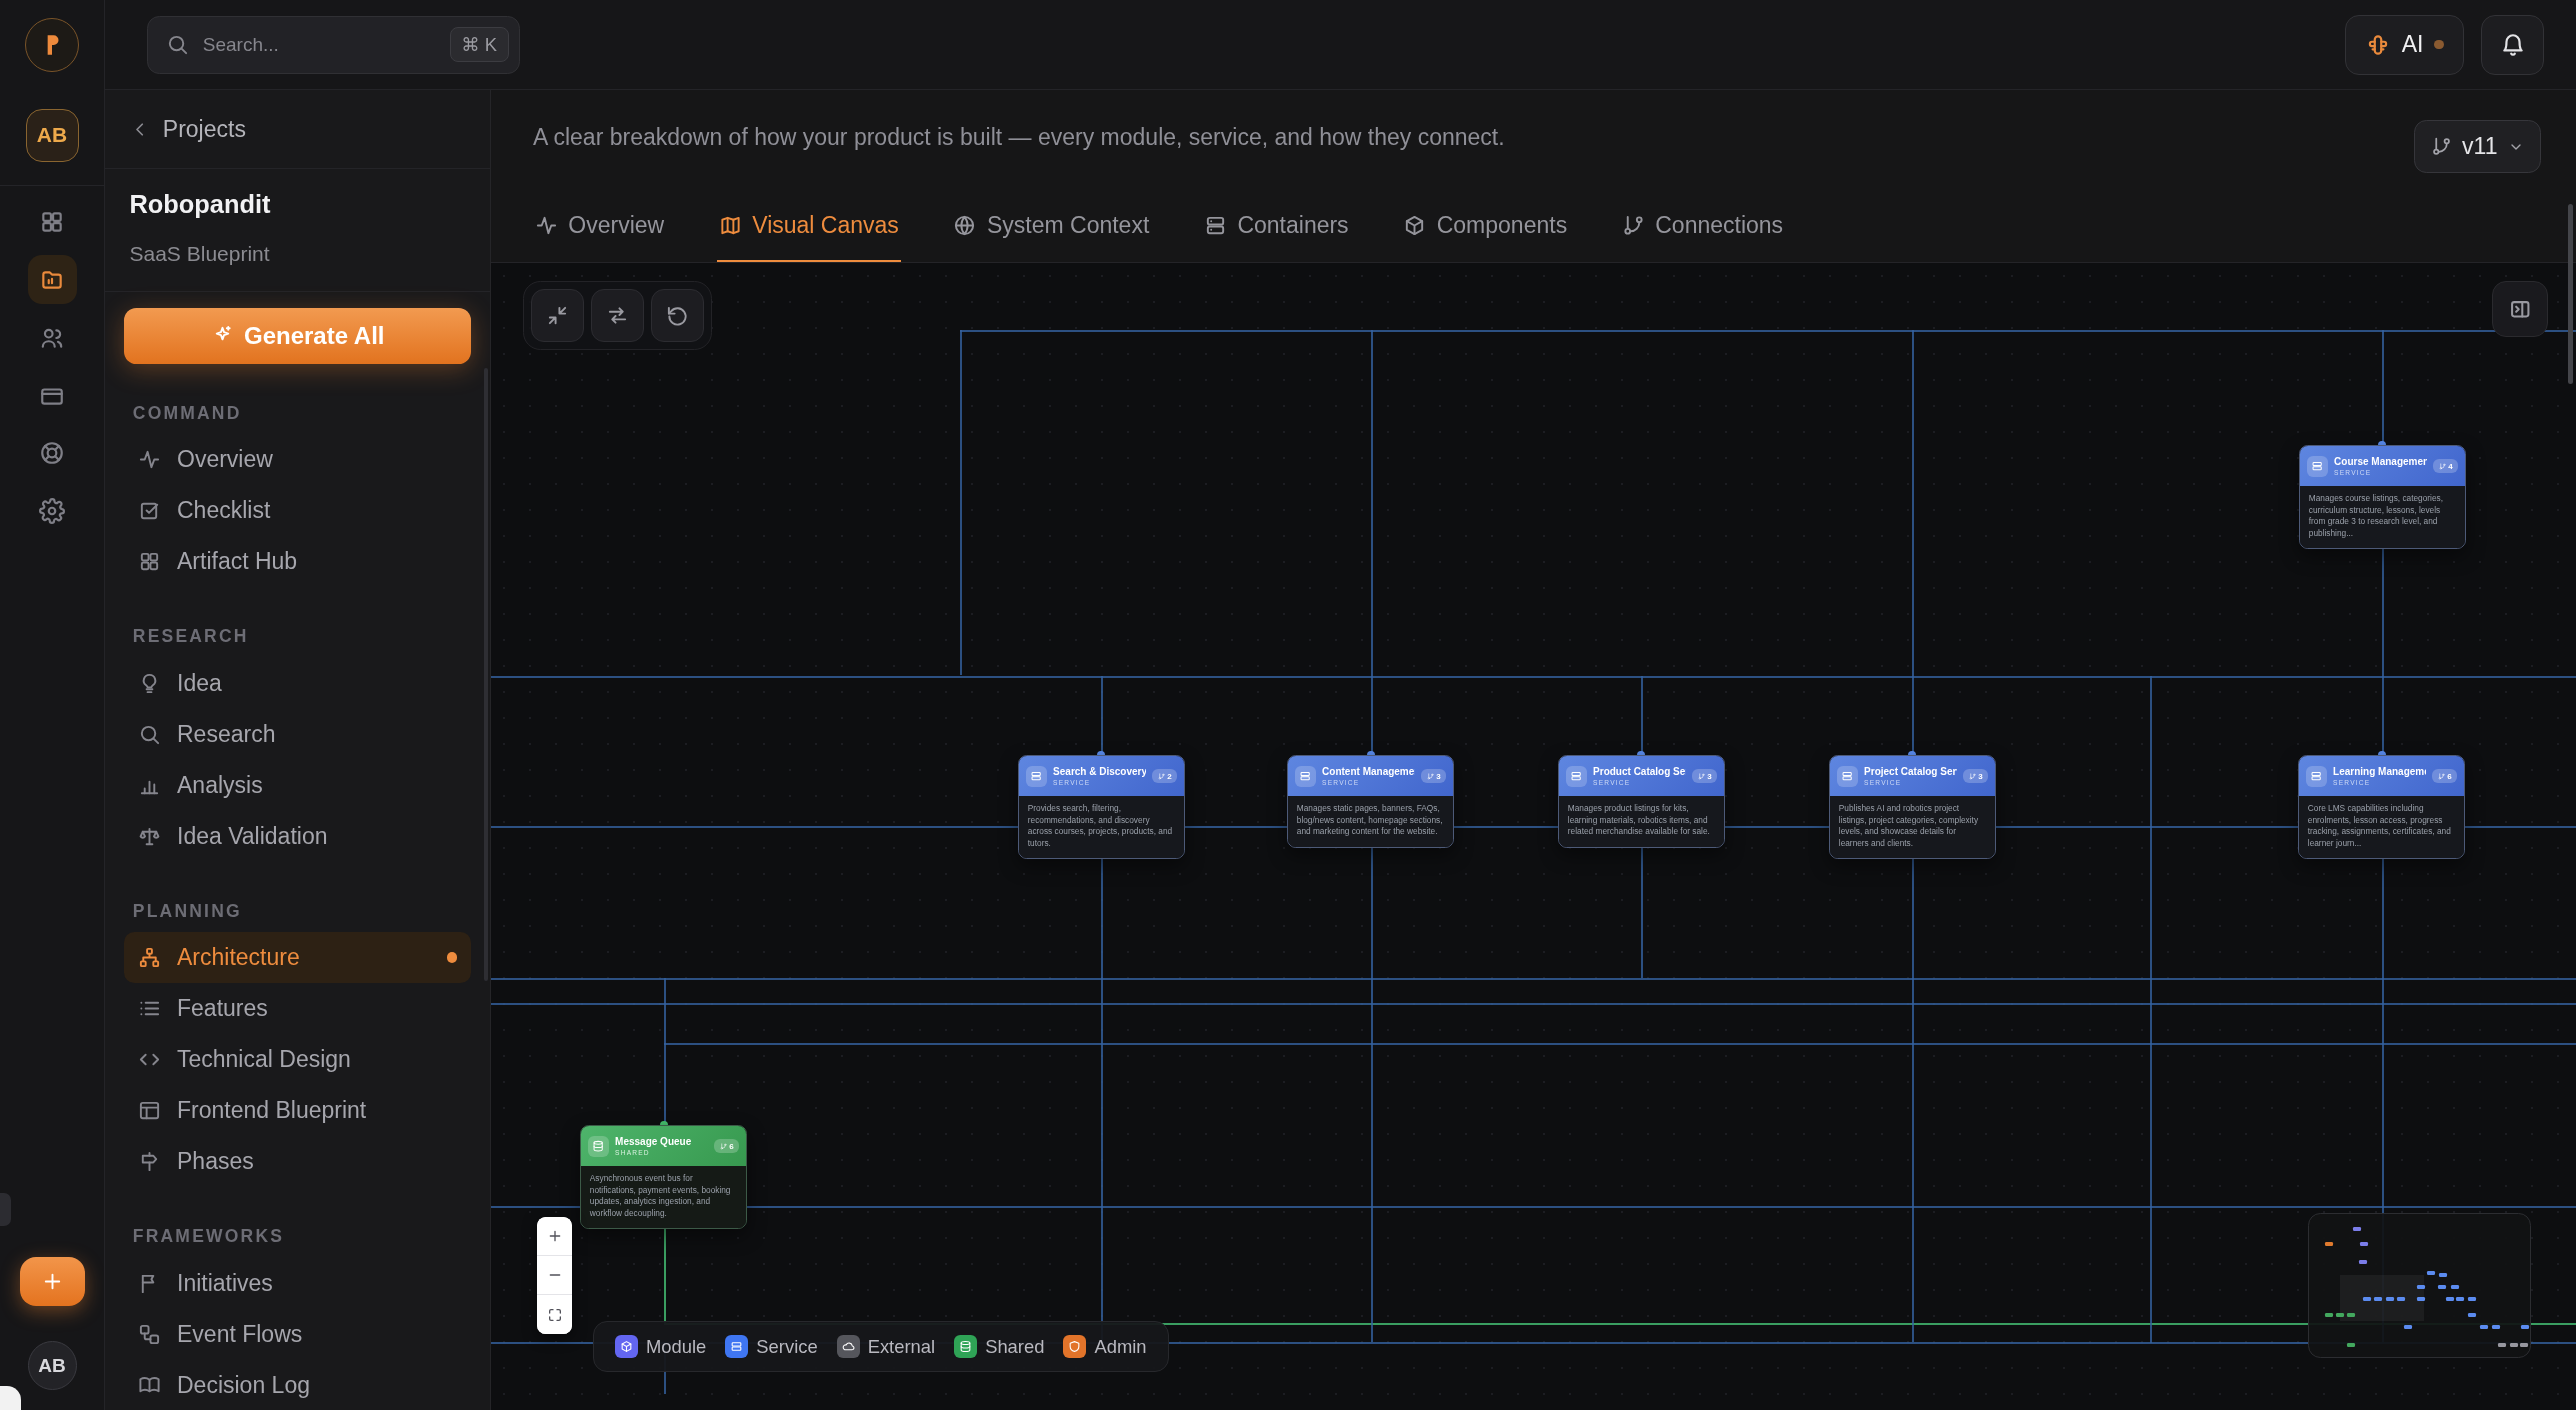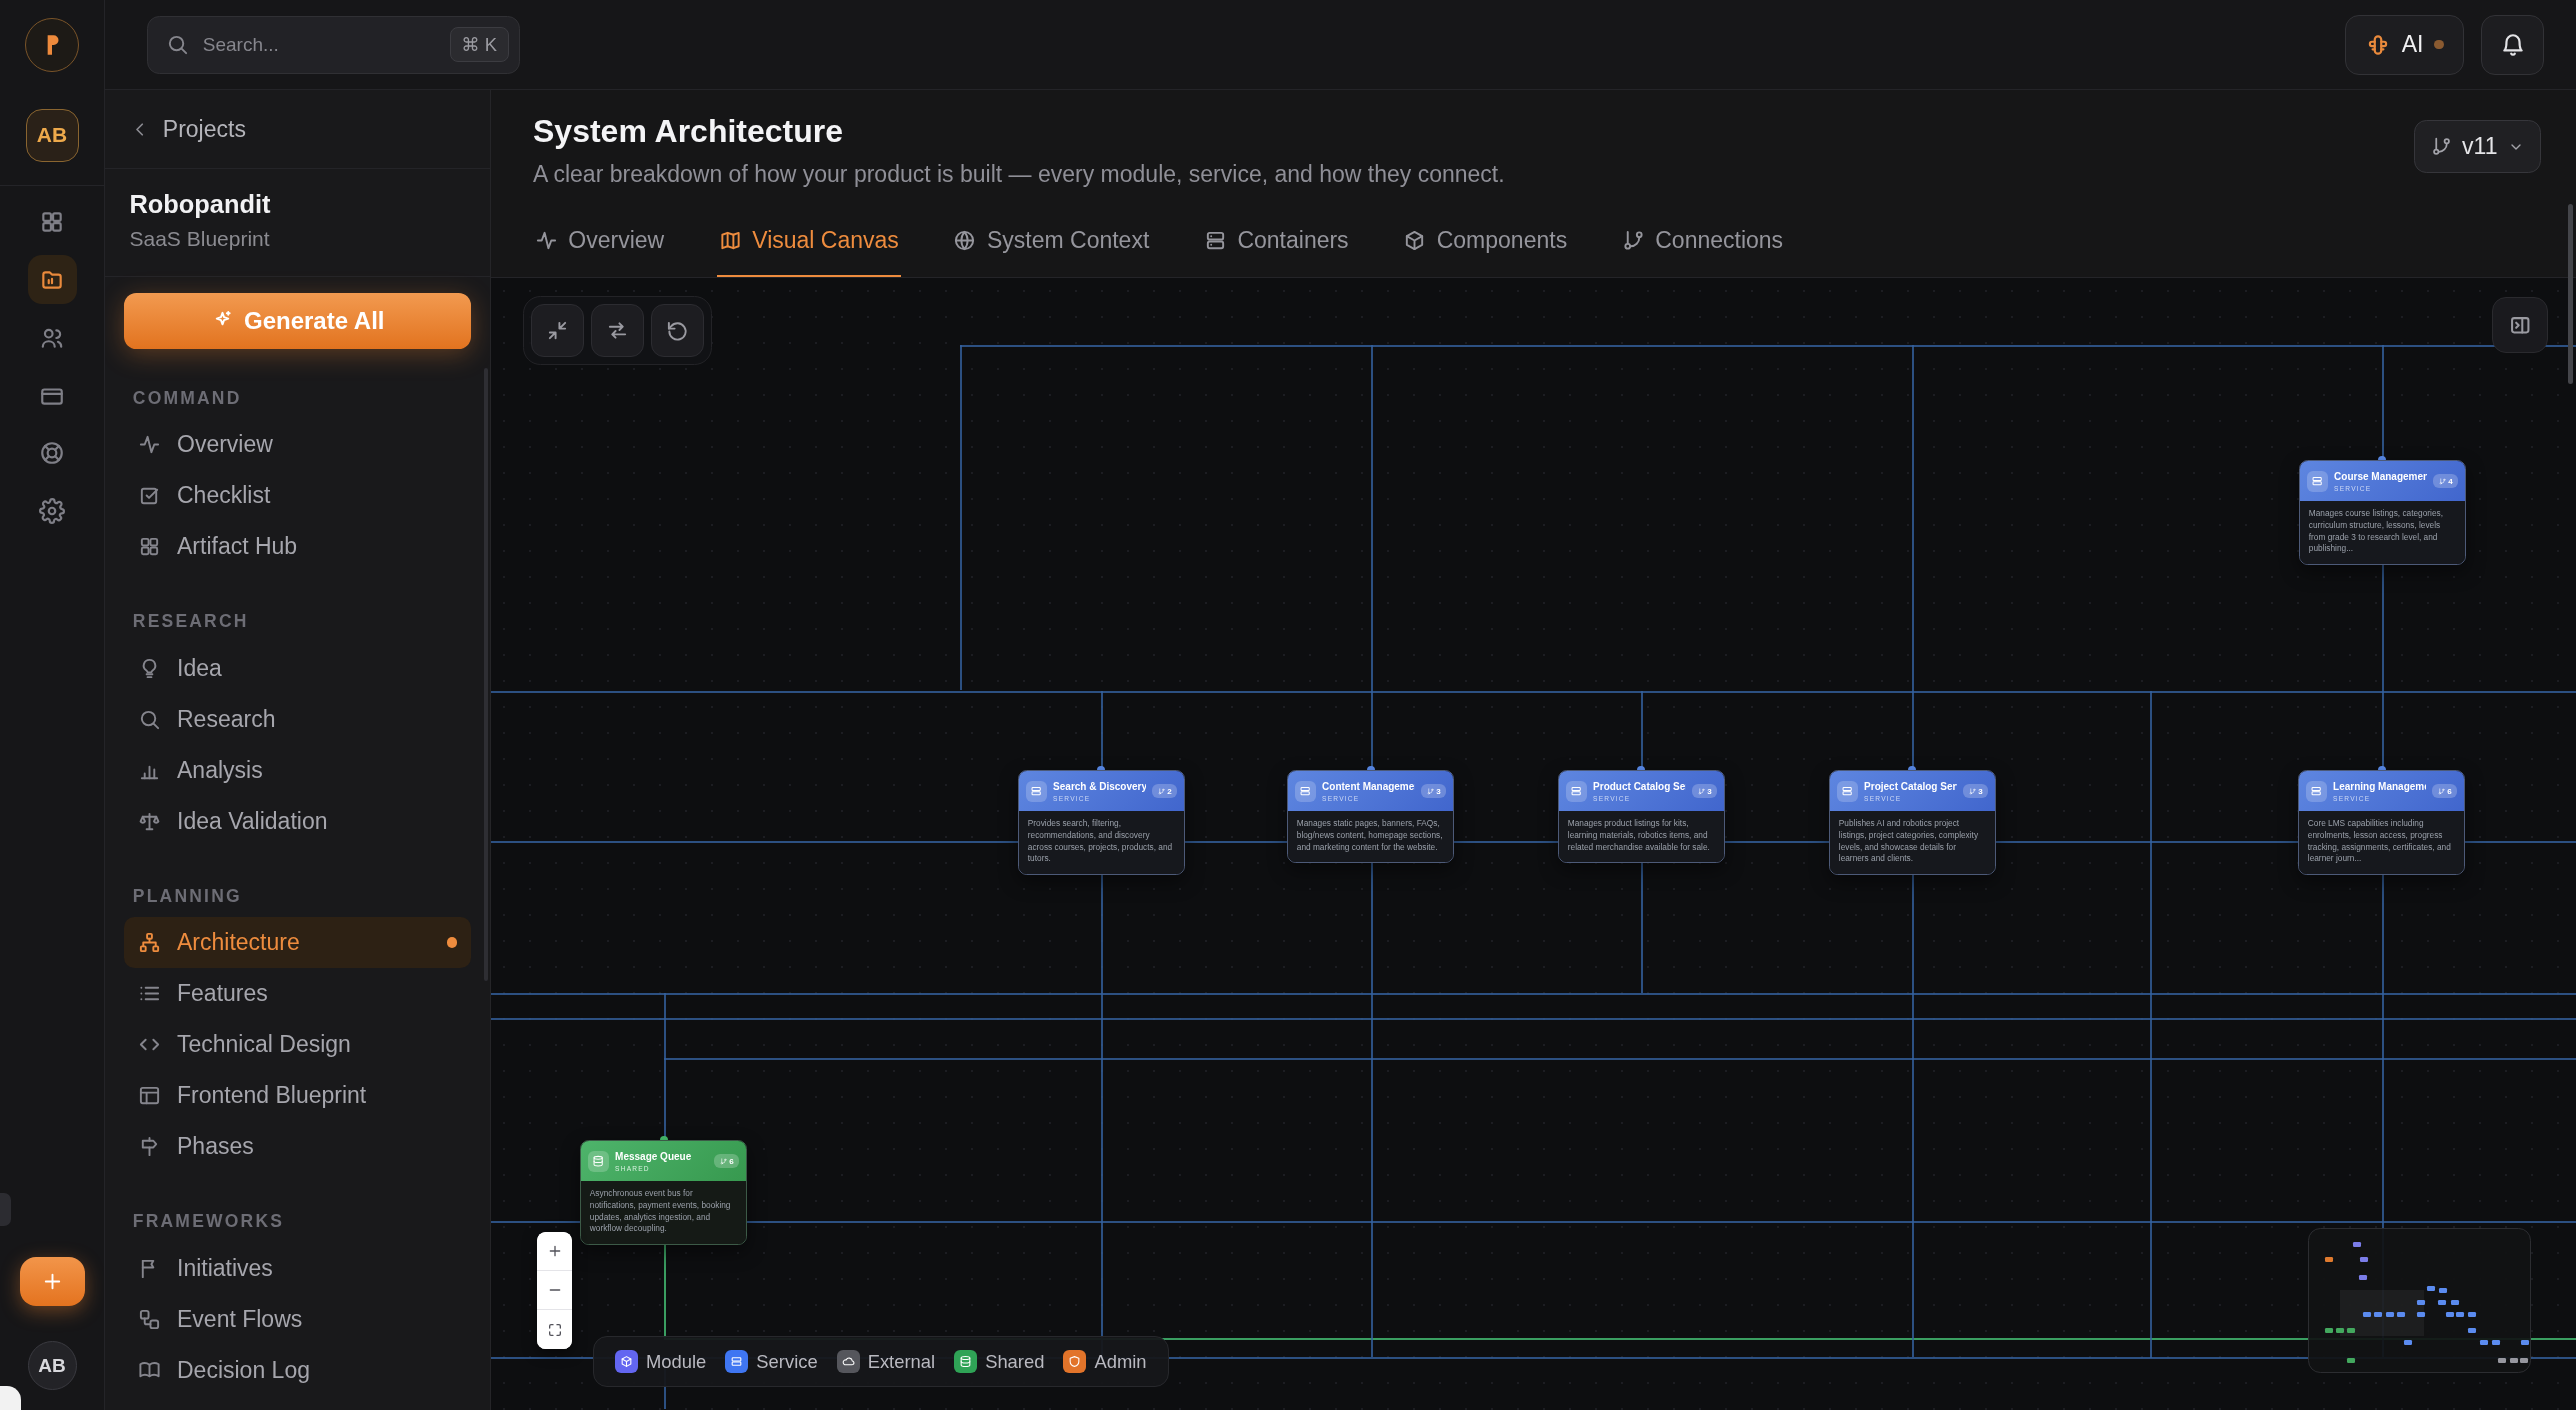--- a/index.html
+++ b/index.html
@@ -34,21 +34,21 @@
   .ai-dot{width:9.6px;height:9.6px;border-radius:50%;background:#8a5a30}
   .bell-btn{width:63px;height:60px;border-radius:14px;border:0.9px solid #323236;background:#1d1d20;display:flex;align-items:center;justify-content:center;color:#e3e3e6;cursor:pointer}
   .bell-btn svg{width:26px;height:26px}
   
   .body-row{flex:1;display:flex;min-height:0}
   .sidebar{width:386px;background:#19191b;border-right:0.9px solid #252528;display:flex;flex-direction:column;position:relative;flex-shrink:0;overflow:hidden}
   .sb-back{height:79px;display:flex;align-items:center;gap:12.3px;padding:0 24.5px;color:#b4b4ba;font-size:23px;border-bottom:0.9px solid #242428;flex-shrink:0;cursor:pointer}
   .sb-back svg{width:21px;height:21px;color:#8b8b91}
   .sb-project{padding:21px 24.5px 24.5px;border-bottom:0.9px solid #242428;flex-shrink:0}
   .sb-pname{color:#f2f2f4;font-size:25.4px;font-weight:bold}
-  .sb-ptype{color:#8b8b91;font-size:21px;margin-top:8px}
+  .sb-ptype{color:#8b8b91;font-size:21px;margin-top:23px}
   .gen-all{margin:16px 19px 0;height:56px;border-radius:12.3px;border:none;background:linear-gradient(180deg,#f29a50,#e2731f);color:#fff;font-size:24px;font-weight:bold;display:flex;align-items:center;justify-content:center;gap:10.5px;box-shadow:0 5.3px 26px rgba(232,130,50,.32);font-family:inherit;cursor:pointer;flex-shrink:0}
   .gen-all svg{width:23px;height:23px}
   .nav{padding:0 19px;flex:1;overflow:hidden}
   .nav-label{color:#6d6d75;font-size:17.5px;font-weight:bold;letter-spacing:2.2px;margin:39px 8.8px 10.5px}
   .nav-item{height:51px;display:flex;align-items:center;gap:16px;padding:0 14px;border-radius:10.5px;color:#a6a6ad;font-size:23px;cursor:pointer}
   .nav-item svg{width:23px;height:23px;color:#85858d;flex-shrink:0}
   .nav-item.active{background:#2d2114;color:#ee8c3e}
   .nav-item.active svg{color:#ee8c3e}
   .nav-dot{margin-left:auto;width:10.5px;height:10.5px;border-radius:50%;background:#ee8c3e}
   .sb-thumb{position:absolute;right:1.8px;top:278px;width:4.4px;height:613px;background:#2e2e33;border-radius:2.6px}
@@ -431,21 +431,20 @@
 
         </div>
    </div>
           </div>
         <div class="sb-thumb"></div>
       </nav>
 
       <main class="content">
         <div class="c-header">
           <div class="ch-left">
-            <div class="c-title">System Architecture</div>
             <div class="c-sub">A clear breakdown of how your product is built — every module, service, and how they connect.</div>
           </div>
           <div class="ch-right">
             <button class="ver-btn">
               <span id="ver-branch-icon" style="display: flex; width: 21px; height: 21px; flex-shrink: 0;">
                   <svg viewBox="0 0 24 24" fill="none" stroke="currentColor" stroke-width="2" stroke-linecap="round" stroke-linejoin="round" style="width:100%;height:100%">
                     <path d="M6 3v12"></path>
                     <circle cx="18" cy="6" r="2.5"></circle>
                     <circle cx="6" cy="18" r="2.5"></circle>
                     <path d="M18 9a9 9 0 0 1-9 9"></path>

